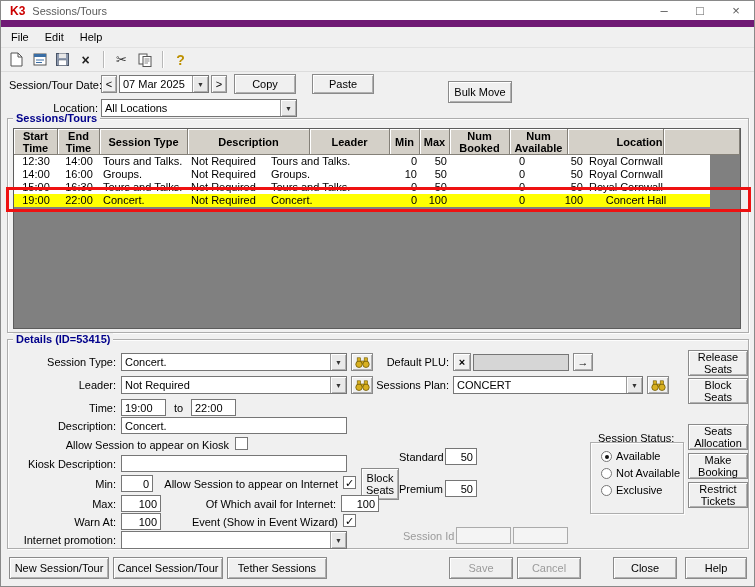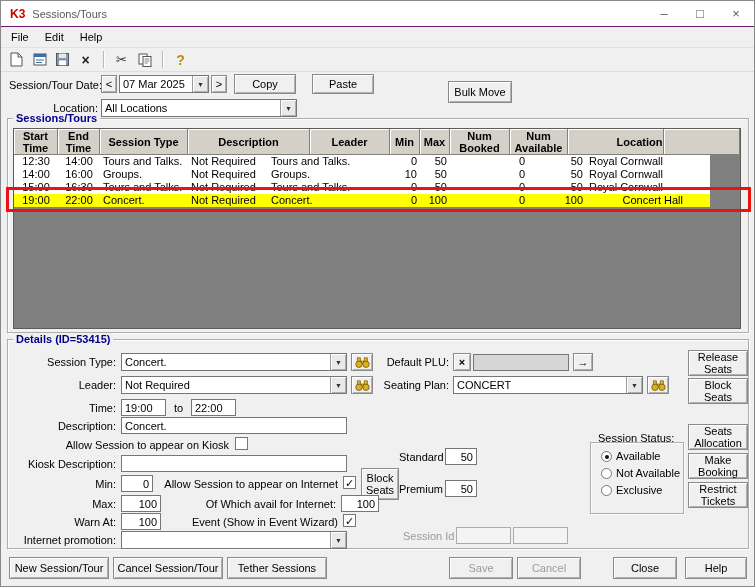--- a/index.html
+++ b/index.html
@@ -2,21 +2,21 @@
 <html><head>
 <meta charset="utf-8">
 <style>
   * { box-sizing: border-box; margin: 0; padding: 0; }
   body { font-family: "Liberation Sans", "DejaVu Sans", sans-serif; background: #c8c8c8; }
   .window { position: relative; width: 755px; height: 587px; background: #f0f0f0;
             border: 1px solid #898989; overflow: hidden; font-size: 11px; color: #000; }
 
   
   .titlebar { position: absolute; top: 0; left: 0; right: 0; height: 26px; background: #fff;
-              display: flex; align-items: center; padding-left: 9px; border-bottom: 1px solid #701a75; }
+              display: flex; align-items: center; padding-left: 9px; border-bottom: 7px solid #701a75; }
   .logo { color: #cc0000; font-weight: bold; font-size: 12px; }
   .title { color: #5a5a5a; margin-left: 7px; font-size: 11px; }
   .winbtns { margin-left: auto; display: flex; height: 100%; }
   .winbtn { width: 36px; display: flex; align-items: center; justify-content: center;
             color: #5a5a5a; font-size: 13px; }
 
   
   .menubar { position: absolute; top: 26px; left: 0; right: 0; height: 20px; display: flex;
              align-items: center; padding-left: 2px; }
   .menu-item { padding: 3px 8px; }
@@ -223,21 +223,21 @@
         <div class="grow selected">
           <div class="gcell" style="width: 44px; text-align: center;">19:00</div>
           <div class="gcell" style="width: 42px; text-align: center;">22:00</div>
           <div class="gcell" style="width: 88px; text-align: left;">Concert.</div>
           <div class="gcell" style="width: 80px; text-align: left;">Not Required</div>
           <div class="gcell" style="width: 122px; text-align: left;">Concert.</div>
           <div class="gcell" style="width: 30px; text-align: right;">0</div>
           <div class="gcell" style="width: 30px; text-align: right;">100</div>
           <div class="gcell" style="width: 78px; text-align: right;">0</div>
           <div class="gcell" style="width: 58px; text-align: right;">100</div>
-          <div class="gcell" style="width: 100px; text-align: right;">Concert Hall</div>
+          <div class="gcell" style="width: 100px; text-align: center;">Concert Hall</div>
           <div class="gcell fill"></div>
         </div>
       </div>
   </div>
   <div class="annotation"></div>
 
   <div class="groupbox" style="left:6px;top:338px;width:742px;height:210px;"></div>
   <span class="grouplabel" style="left:12px;top:332px;">Details (ID=53415)</span>
 
   <span class="lbl r" style="left:10px;top:355px;width:105px;">Session Type:</span>
@@ -269,21 +269,21 @@
   </div>
   <div class="btn" style="left:350px;top:375px;width:22px;height:18px;">
     <svg width="15" height="11" viewBox="0 0 15 11">
       <rect x="2.2" y="0.8" width="3.4" height="4" fill="#d8b021" stroke="#6e5a08" stroke-width="0.6"></rect>
       <rect x="9.2" y="0.8" width="3.4" height="4" fill="#d8b021" stroke="#6e5a08" stroke-width="0.6"></rect>
       <rect x="6" y="4" width="3" height="3" fill="#d8b021" stroke="#6e5a08" stroke-width="0.6"></rect>
       <circle cx="4" cy="7.3" r="3.2" fill="#d8b021" stroke="#6e5a08" stroke-width="0.8"></circle>
       <circle cx="11" cy="7.3" r="3.2" fill="#d8b021" stroke="#6e5a08" stroke-width="0.8"></circle>
     </svg>
   </div>
-  <span class="lbl r" style="left:360px;top:378px;width:88px;">Seating Plan:</span>
+  <span class="lbl r" style="left:360px;top:378px;width:88px;">Sessions Plan:</span>
   <div class="combo" style="left:452px;top:375px;width:190px;">
     <span class="cval">CONCERT</span>
     <span class="carrow">▼</span>
   </div>
   <div class="btn" style="left:646px;top:375px;width:22px;height:18px;">
     <svg width="15" height="11" viewBox="0 0 15 11">
       <rect x="2.2" y="0.8" width="3.4" height="4" fill="#d8b021" stroke="#6e5a08" stroke-width="0.6"></rect>
       <rect x="9.2" y="0.8" width="3.4" height="4" fill="#d8b021" stroke="#6e5a08" stroke-width="0.6"></rect>
       <rect x="6" y="4" width="3" height="3" fill="#d8b021" stroke="#6e5a08" stroke-width="0.6"></rect>
       <circle cx="4" cy="7.3" r="3.2" fill="#d8b021" stroke="#6e5a08" stroke-width="0.8"></circle>

